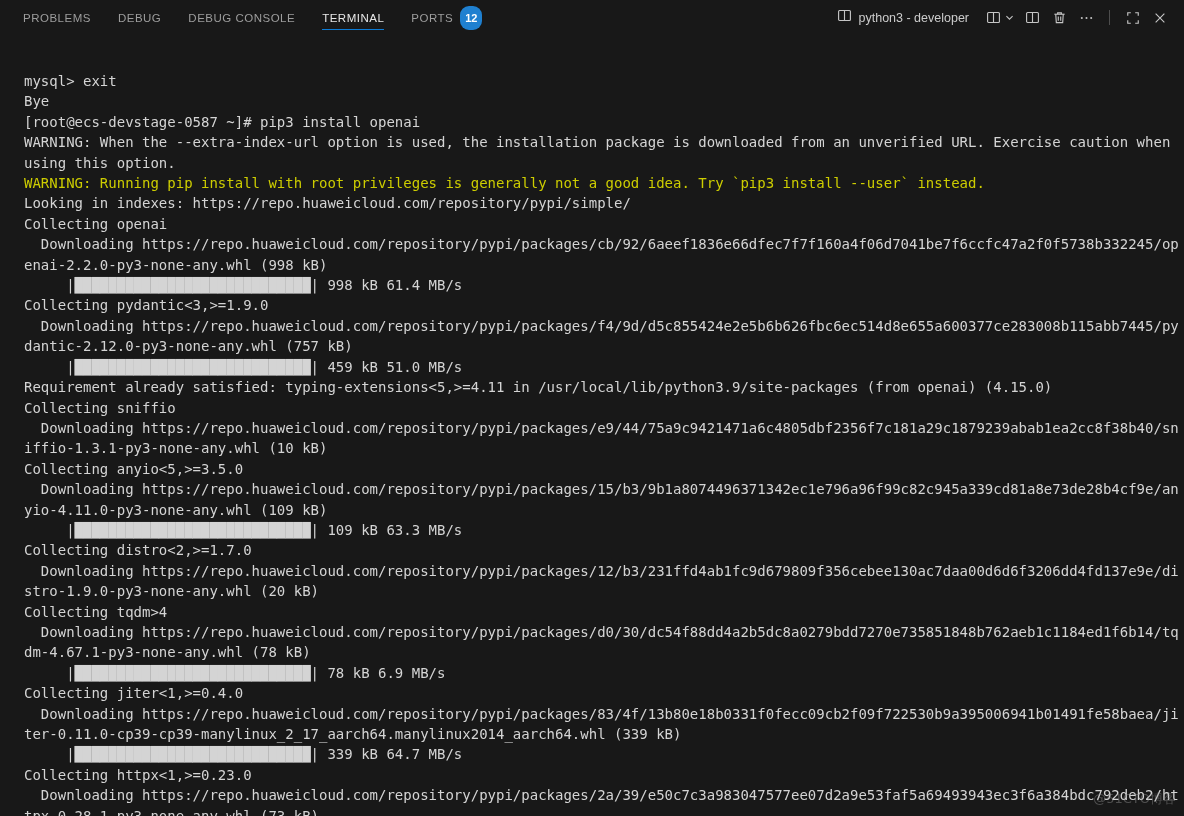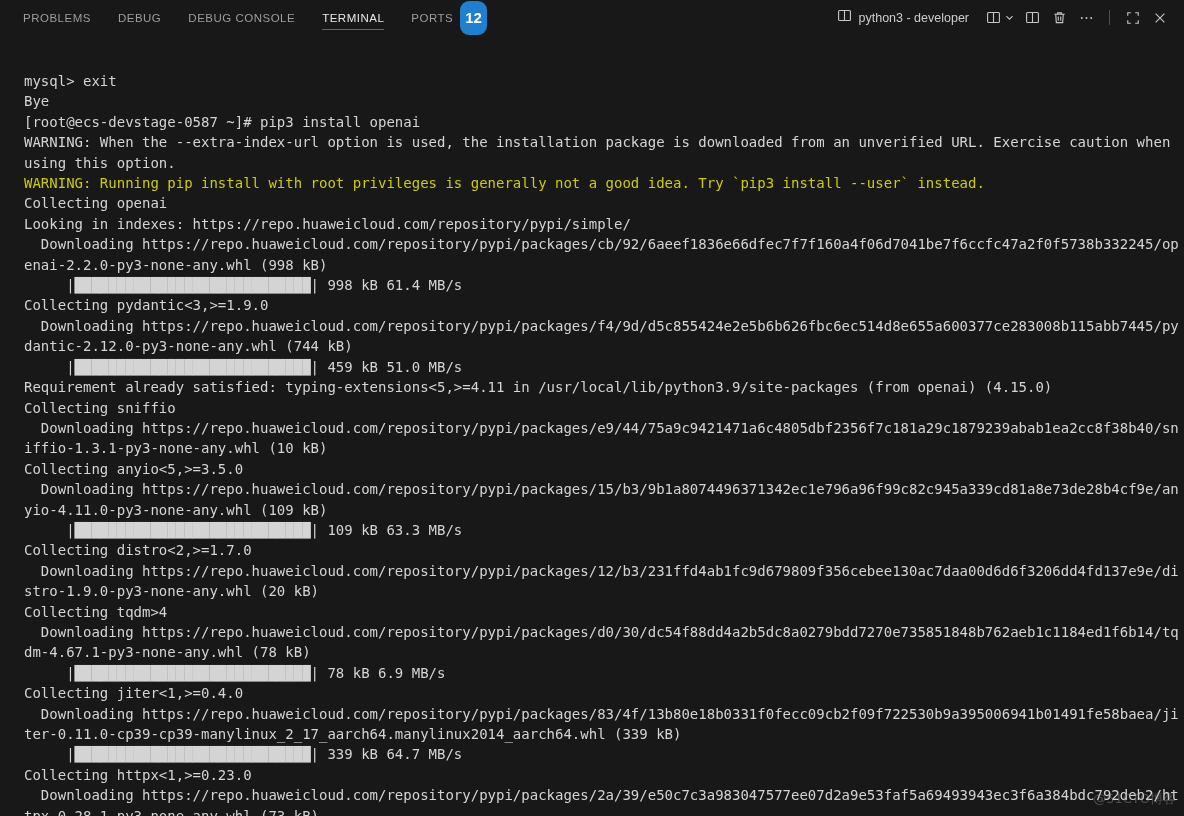--- a/index.html
+++ b/index.html
@@ -21,22 +21,22 @@
     font-size:11.5px; letter-spacing:.5px; color:var(--tab_inactive,#9d9d9d);
     cursor:pointer; white-space:nowrap;
   }
   .tab.active { color:var(--tab_active,#e7e7e7); }
   .tab.active::after {
     content:""; position:absolute; left:0; right:0; bottom:5px; height:1px;
     background:var(--accent,#0c7bd6);
   }
   .badge {
     display:inline-flex; align-items:center; justify-content:center;
-    min-width:20px; height:34px; padding:0 5px; border-radius:9px;
-    background:var(--badge_bg,#1f80d0); color:#ffffff; font-size:15px; font-weight:bold;
+    min-width:20px; height:24px; padding:0 5px; border-radius:9px;
+    background:var(--badge_bg,#1f80d0); color:#ffffff; font-size:11px; font-weight:bold;
     letter-spacing:0;
   }
   
   .actions { display:flex; align-items:center; gap:3px; color:var(--icon,#c5c5c5); }
   .session { display:flex; align-items:center; gap:7px; margin-right:12px; cursor:pointer; }
   .session-label { font-size:12.5px; color:#cccccc; white-space:nowrap; }
   .icon-btn {
     display:flex; align-items:center; justify-content:center;
     height:24px; min-width:24px; padding:0 2px; border-radius:5px; cursor:pointer;
   }
@@ -160,28 +160,28 @@
     </div>
   </div>
 
   <div class="terminal-body">
       <div class="t-line">mysql&gt; exit</div>
       <div class="t-line">Bye</div>
       <div class="t-line">[root@ecs-devstage-0587 ~]# pip3 install openai</div>
       <div class="t-line">WARNING: When the --extra-index-url option is used, the installation package is downloaded from an unverified URL. Exercise caution when</div>
       <div class="t-line">using this option.</div>
       <div class="t-line yellow">WARNING: Running pip install with root privileges is generally not a good idea. Try `pip3 install --user` instead.</div>
+      <div class="t-line">Looking in indexes: https://repo.huaweicloud.com/repository/pypi/simple/</div>
       <div class="t-line">Collecting openai</div>
-      <div class="t-line">Looking in indexes: https://repo.huaweicloud.com/repository/pypi/simple/</div>
       <div class="t-line">  Downloading https://repo.huaweicloud.com/repository/pypi/packages/cb/92/6aeef1836e66dfec7f7f160a4f06d7041be7f6ccfc47a2f0f5738b332245/op</div>
       <div class="t-line">enai-2.2.0-py3-none-any.whl (998 kB)</div>
       <div class="t-line">     |████████████████████████████| 998 kB 61.4 MB/s</div>
       <div class="t-line">Collecting pydantic&lt;3,&gt;=1.9.0</div>
       <div class="t-line">  Downloading https://repo.huaweicloud.com/repository/pypi/packages/f4/9d/d5c855424e2e5b6b626fbc6ec514d8e655a600377ce283008b115abb7445/py</div>
-      <div class="t-line">dantic-2.12.0-py3-none-any.whl (744 kB)</div>
+      <div class="t-line">dantic-2.12.0-py3-none-any.whl (757 kB)</div>
       <div class="t-line">     |████████████████████████████| 459 kB 51.0 MB/s</div>
       <div class="t-line">Requirement already satisfied: typing-extensions&lt;5,&gt;=4.11 in /usr/local/lib/python3.9/site-packages (from openai) (4.15.0)</div>
       <div class="t-line">Collecting sniffio</div>
       <div class="t-line">  Downloading https://repo.huaweicloud.com/repository/pypi/packages/e9/44/75a9c9421471a6c4805dbf2356f7c181a29c1879239abab1ea2cc8f38b40/sn</div>
       <div class="t-line">iffio-1.3.1-py3-none-any.whl (10 kB)</div>
       <div class="t-line">Collecting anyio&lt;5,&gt;=3.5.0</div>
       <div class="t-line">  Downloading https://repo.huaweicloud.com/repository/pypi/packages/15/b3/9b1a8074496371342ec1e796a96f99c82c945a339cd81a8e73de28b4cf9e/an</div>
       <div class="t-line">yio-4.11.0-py3-none-any.whl (109 kB)</div>
       <div class="t-line">     |████████████████████████████| 109 kB 63.3 MB/s</div>
       <div class="t-line">Collecting distro&lt;2,&gt;=1.7.0</div>

